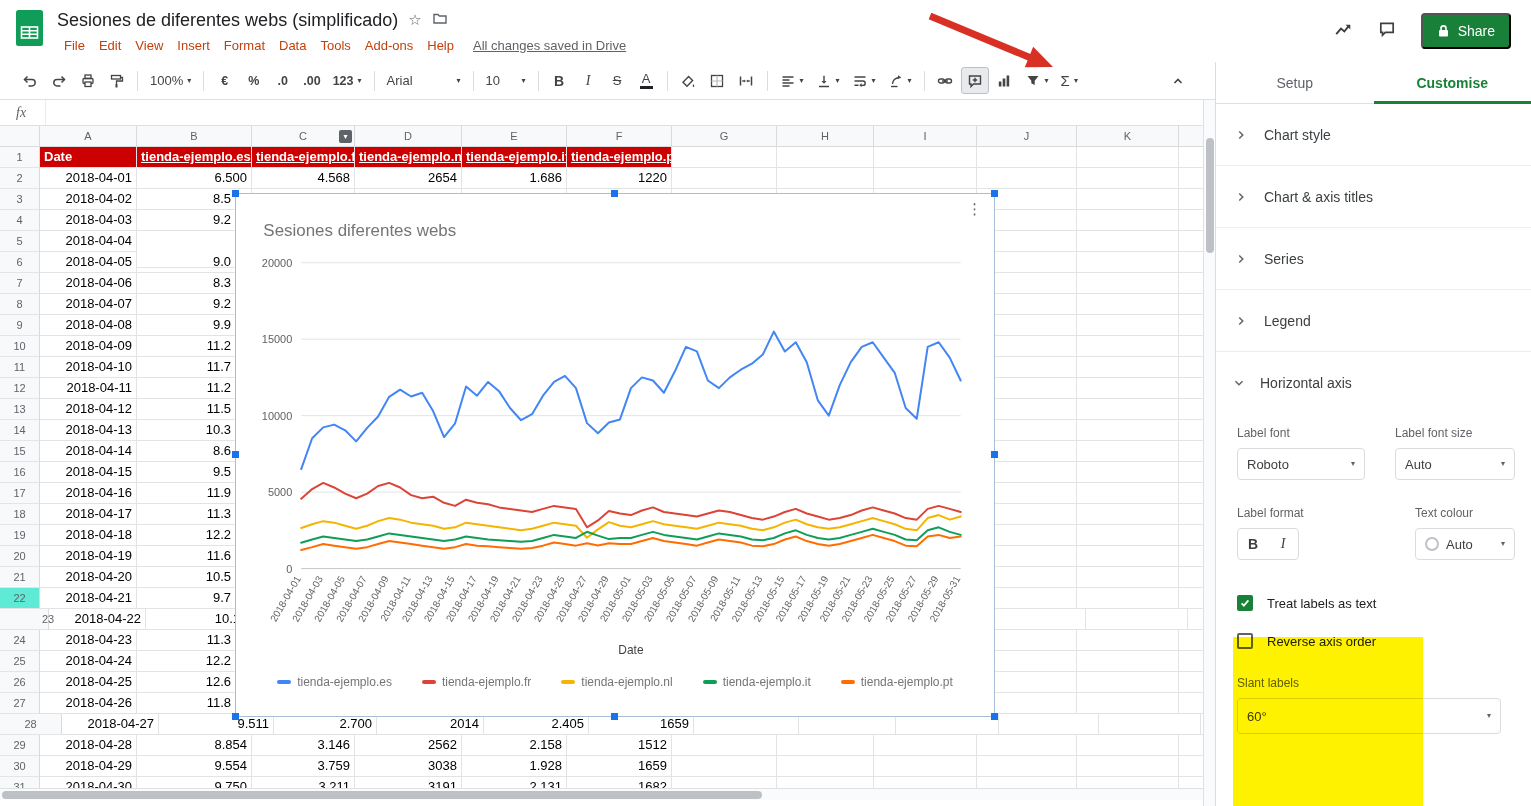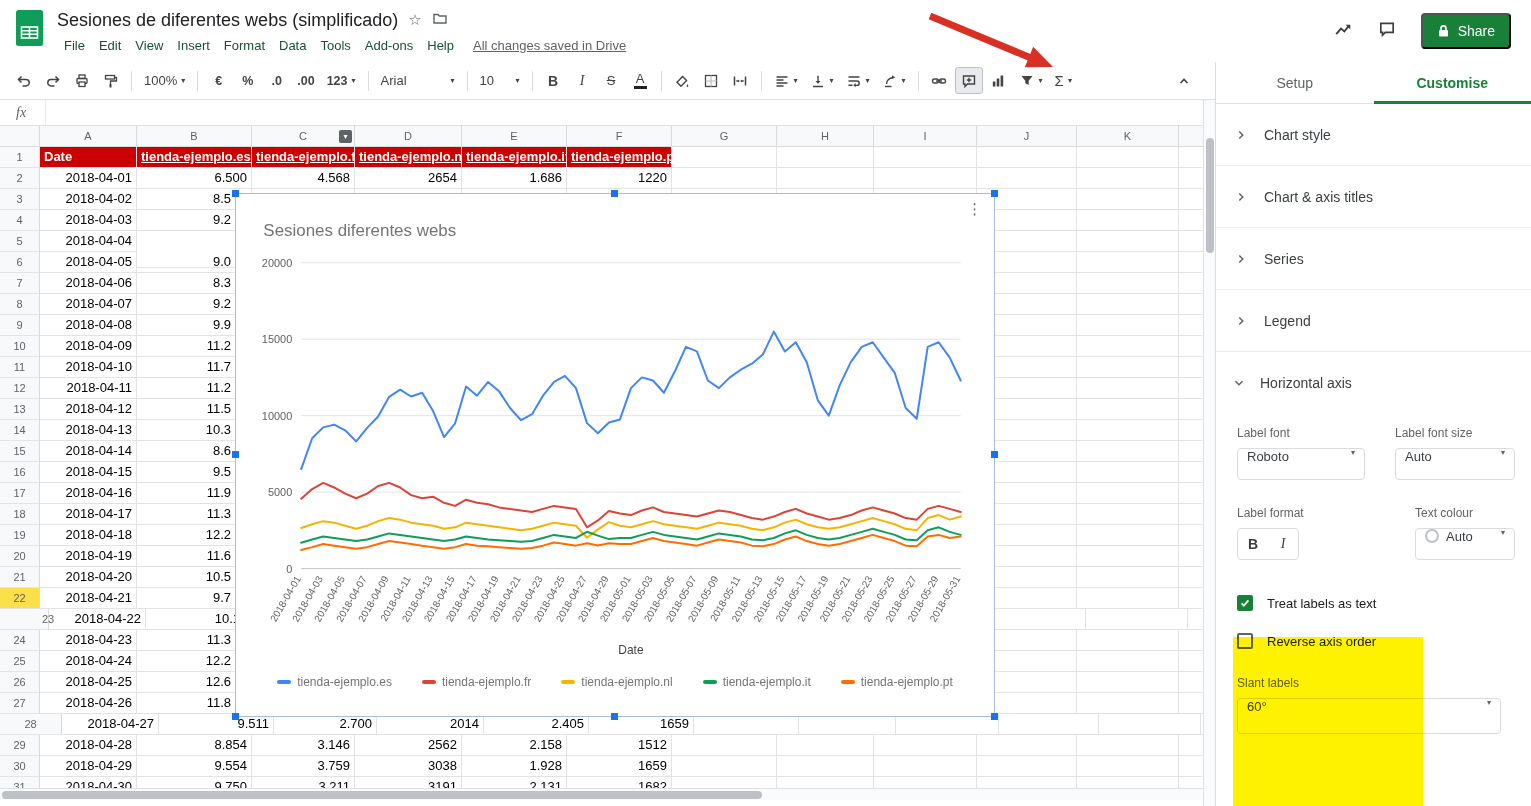--- a/index.html
+++ b/index.html
@@ -6,27 +6,27 @@
 body{width:1531px;height:806px;position:relative;overflow:hidden;background:#fff;
  font-family:"Liberation Sans",sans-serif;-webkit-font-smoothing:antialiased}
 
 .top{position:absolute;left:0;top:0;width:1531px;height:62px;display:flex;align-items:flex-start;background:#fff}
 .logo{margin:10px 14px 0 16px;flex:none}
 .tblock{padding-top:8px}
 .trow{display:flex;align-items:center;gap:10px;height:24px}
 .doc-title{font-size:18px;color:#202124;white-space:nowrap}
 .star{color:#5f6368;font-size:15px}
 .menus{display:flex;align-items:center;margin-top:4px}
-.menu-item{font-size:13px;color:#14532d;padding:2px 7px;border-radius:3px;cursor:default}
+.menu-item{font-size:13px;color:#c2410c;padding:2px 7px;border-radius:3px;cursor:default}
 .saved{font-size:13px;color:#5f6368;text-decoration:underline;margin-left:12px}
 .top-actions{margin-left:auto;display:flex;align-items:center;gap:24px;padding:13px 20px 0 0}
 .share{display:flex;align-items:center;gap:8px;background:#188038;color:#fff;font-size:14px;height:36px;padding:0 14px;border-radius:4px}
 
 .toolbar{position:absolute;left:0;top:62px;width:1215px;height:38px;border-bottom:1px solid #e0e0e0;
- display:flex;align-items:center;padding:0 10px;background:#fff;column-gap:2px}
+ display:flex;align-items:center;padding:0 16px;background:#fff;column-gap:2px}
 .tb{height:27px;min-width:27px;padding:0 5px;display:flex;align-items:center;justify-content:center;gap:4px;
  color:#444;font-size:13px;border-radius:3px}
 .sep{width:1px;height:20px;background:#dadce0;margin:0 5px;flex:none}
 .caret{font-size:8px;color:#444;line-height:1}
 .glyph{font-weight:bold;font-size:12.5px;color:#444}
 .bold-btn{font-weight:bold;font-size:14px}
 .italic-btn{font-style:italic;font-family:"Liberation Serif",serif;font-size:14px}
 .strike-btn{text-decoration:line-through;font-size:13px}
 .acolor{display:flex;flex-direction:column;align-items:center;line-height:12px;font-size:13px;color:#444}
 .acolor .bar{width:13px;height:3px;background:#202124;margin-top:1px}
@@ -36,21 +36,21 @@
 .fx{width:46px;padding-left:16px;font-family:"Liberation Serif",serif;font-style:italic;color:#5f6368;font-size:14px;
  border-right:1px solid #ececec;display:flex;align-items:center}
 .finput{flex:1}
 
 .grid{position:absolute;left:0;top:126px;width:1203px;height:662px;overflow:hidden;background:#fff}
 .ghead,.grow{display:flex;height:21px}
 .ch,.corner{background:#f8f9fa;border-right:1px solid #d9dadb;border-bottom:1px solid #d9dadb;
  display:flex;align-items:center;justify-content:center;font-size:11px;color:#5f6368;position:relative;flex:none}
 .rn{background:#f8f9fa;border-right:1px solid #d9dadb;border-bottom:1px solid #e4e5e6;
  display:flex;align-items:center;justify-content:center;font-size:11px;color:#5f6368;flex:none}
-.rn.active{background:#fde047}
+.rn.active{background:#5eead4}
 .cell{border-right:1px solid #e2e3e4;border-bottom:1px solid #e2e3e4;font-size:13px;color:#000;
  padding:0 4px;line-height:19px;white-space:nowrap;overflow:hidden;text-align:right;flex:none}
 .cell.tleft{text-align:left}
 .cell.red{background:#c00;color:#fff;font-weight:bold}
 .cell.red-link{text-decoration:underline;text-align:center}
 .cell.padB{padding-right:20px}
 .cdrop{position:absolute;right:2px;top:4px;width:13px;height:13px;background:#5f6368;color:#fff;font-size:8px;
  display:flex;align-items:center;justify-content:center;border-radius:2px}
 
 .vscroll{position:absolute;left:1203px;top:100px;width:12px;height:706px;background:#fafbfc;border-left:1px solid #e0e0e0}
@@ -77,21 +77,21 @@
 .ptab.active{color:#188038;font-weight:bold}
 .ptab.active::after{content:"";position:absolute;left:0;right:0;bottom:-1px;height:3px;background:#188038}
 .psection{height:62px;display:flex;align-items:center;gap:16px;padding-left:18px;border-bottom:1px solid #ebedef;
  font-size:14px;color:#3c4043}
 .paxis{height:62px;display:flex;align-items:center;gap:14px;padding-left:16px;font-size:14px;color:#3c4043}
 .pfields{padding:0 16px 0 21px}
 .frow{display:flex;justify-content:space-between}
 .fcol{display:flex;flex-direction:column}
 .flabel{font-size:12px;color:#5f6368;margin:12px 0 8px}
 .flabel.more{margin-top:26px}
-.dd{border:1px solid #dadce0;border-radius:4px;height:32px;display:flex;align-items:flex-start;padding:0 9px;
+.dd{border:1px solid #dadce0;border-radius:4px;height:32px;display:flex;align-items:center;padding:0 9px;
  font-size:13px;color:#3c4043;gap:7px;background:#fff}
 .dd .caret{margin-left:auto;color:#5f6368}
 .w128{width:128px}.w120{width:120px}.w100{width:100px}
 .fmtbox{border:1px solid #dadce0;border-radius:4px;height:32px;width:62px;display:flex}
 .fmtbtn{flex:1;display:flex;align-items:center;justify-content:center;font-size:14px;color:#3c4043}
 .swatch{width:14px;height:14px;border:2px solid #bdc1c6;border-radius:50%;flex:none}
 .checkrow{display:flex;align-items:center;gap:14px;height:26px;margin-top:12px;font-size:13px;color:#202124}
 .checkrow.first{margin-top:30px}
 .cb{width:16px;height:16px;border:2px solid #5f6368;border-radius:2px;display:flex;align-items:center;justify-content:center;flex:none}
 .cb svg{display:none}

